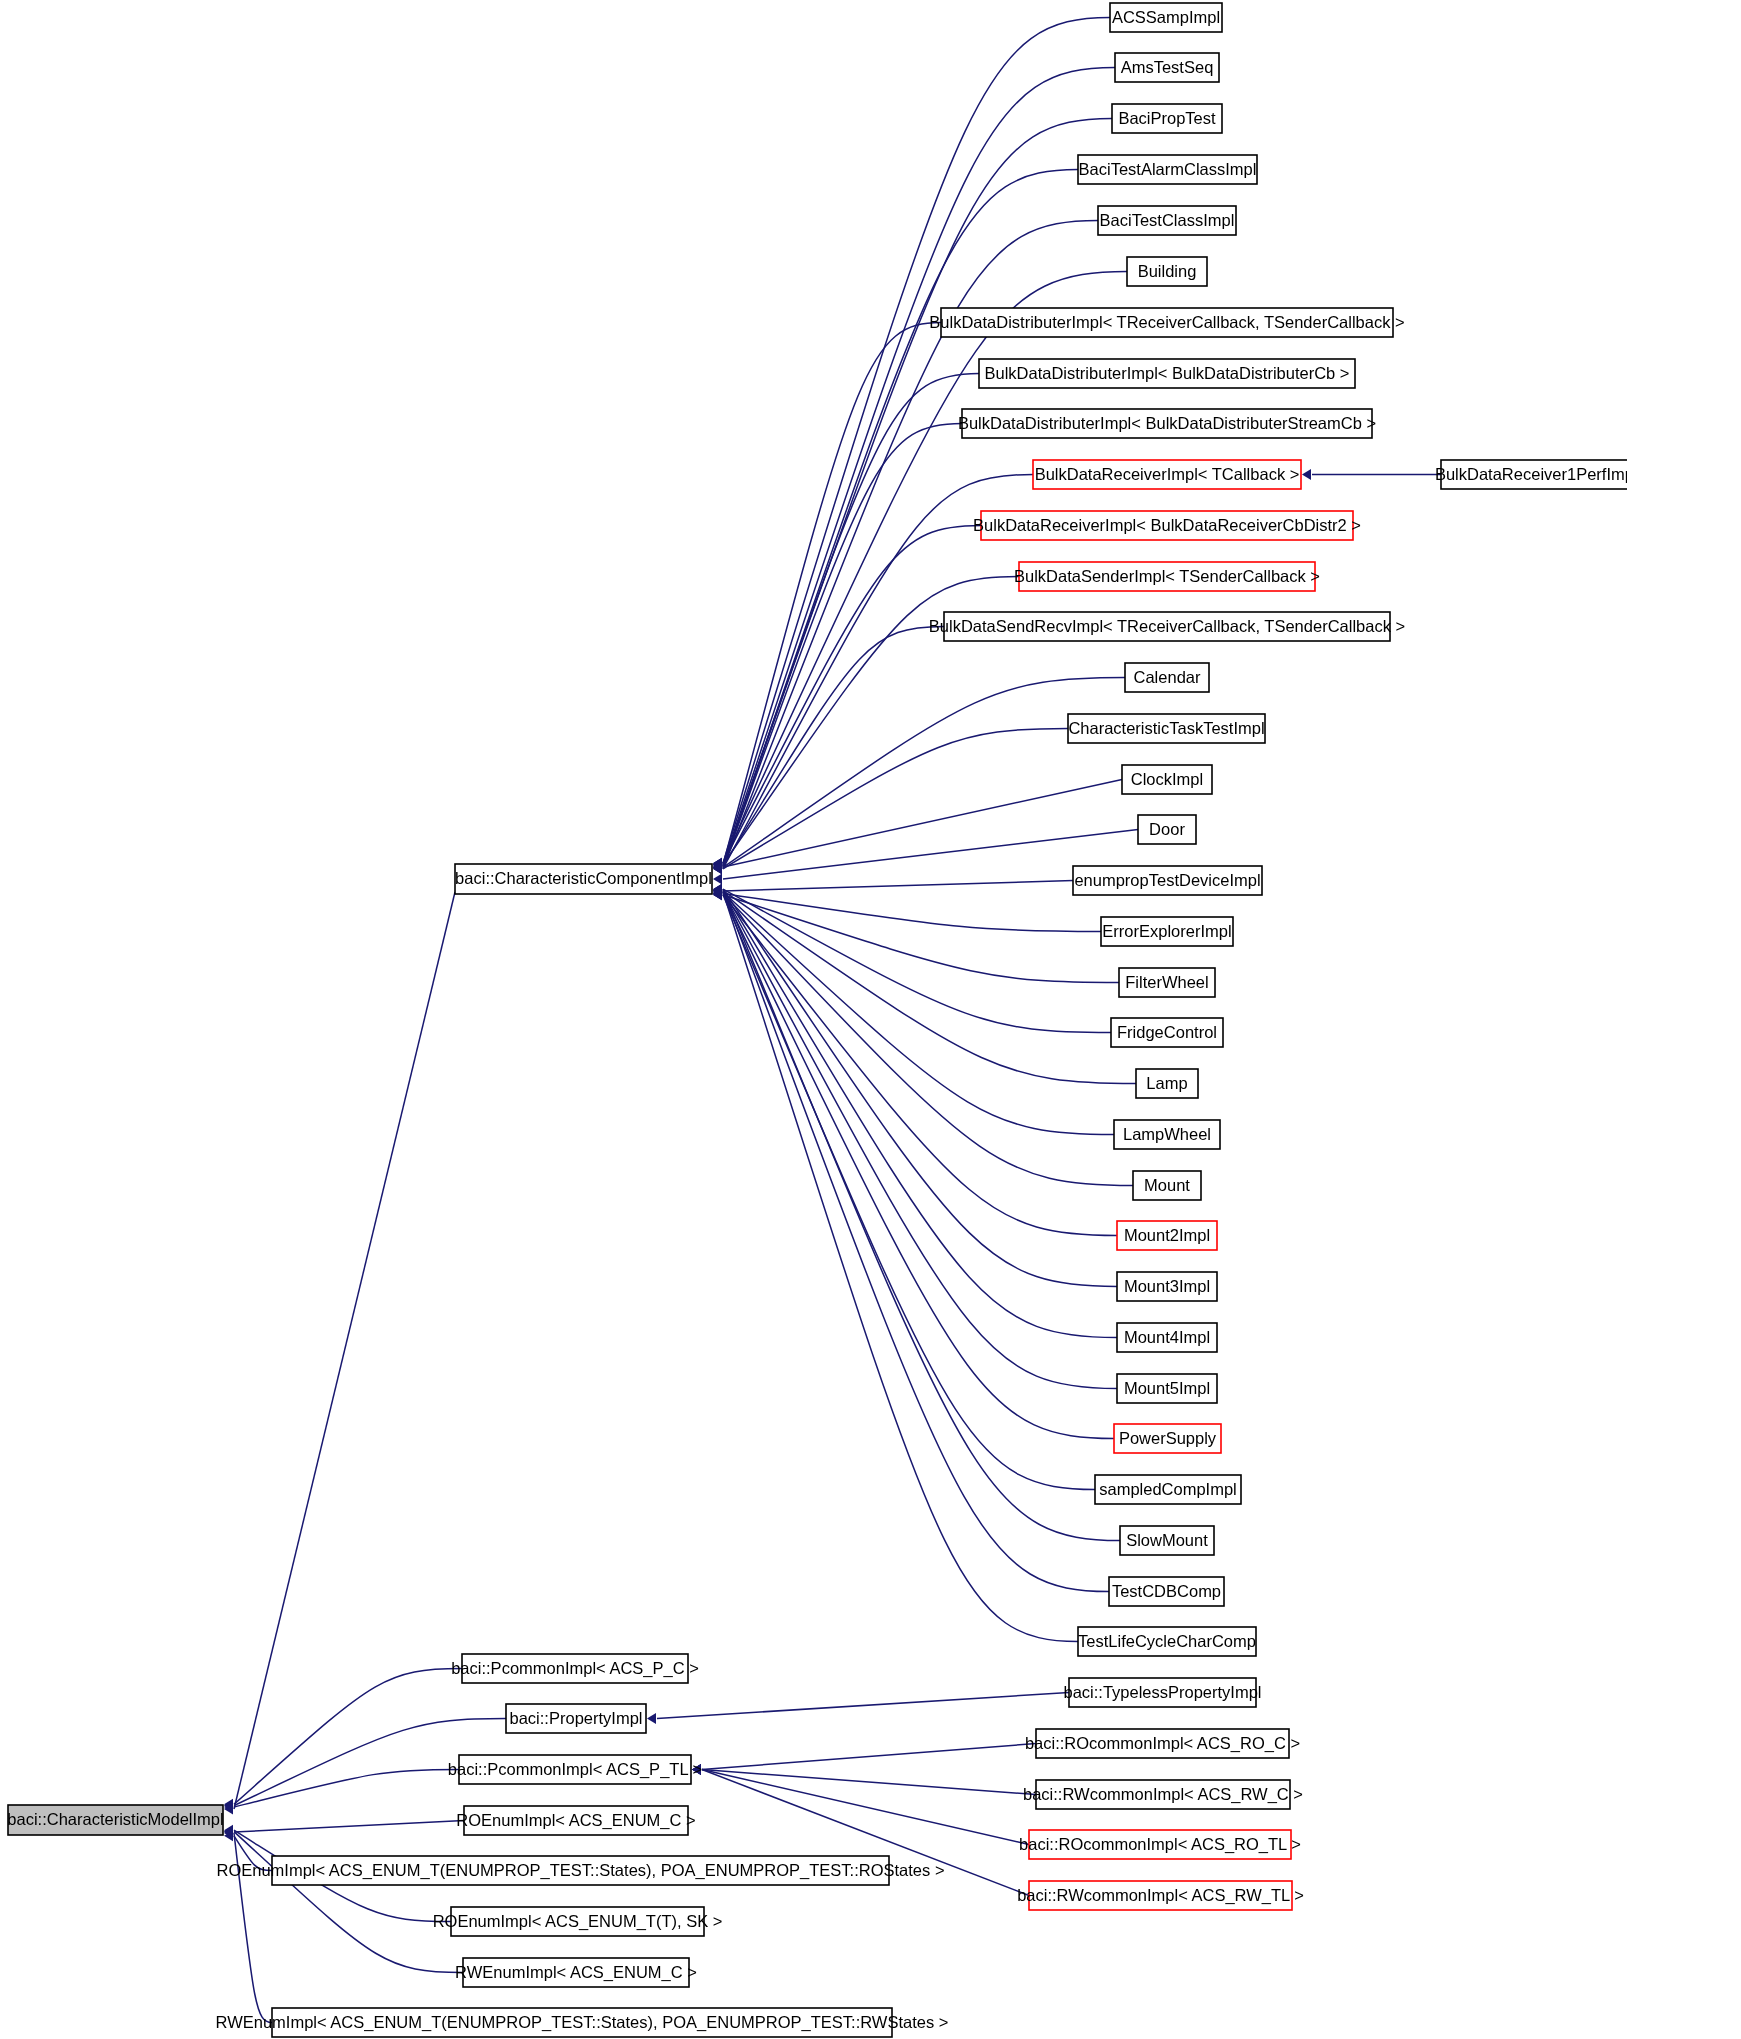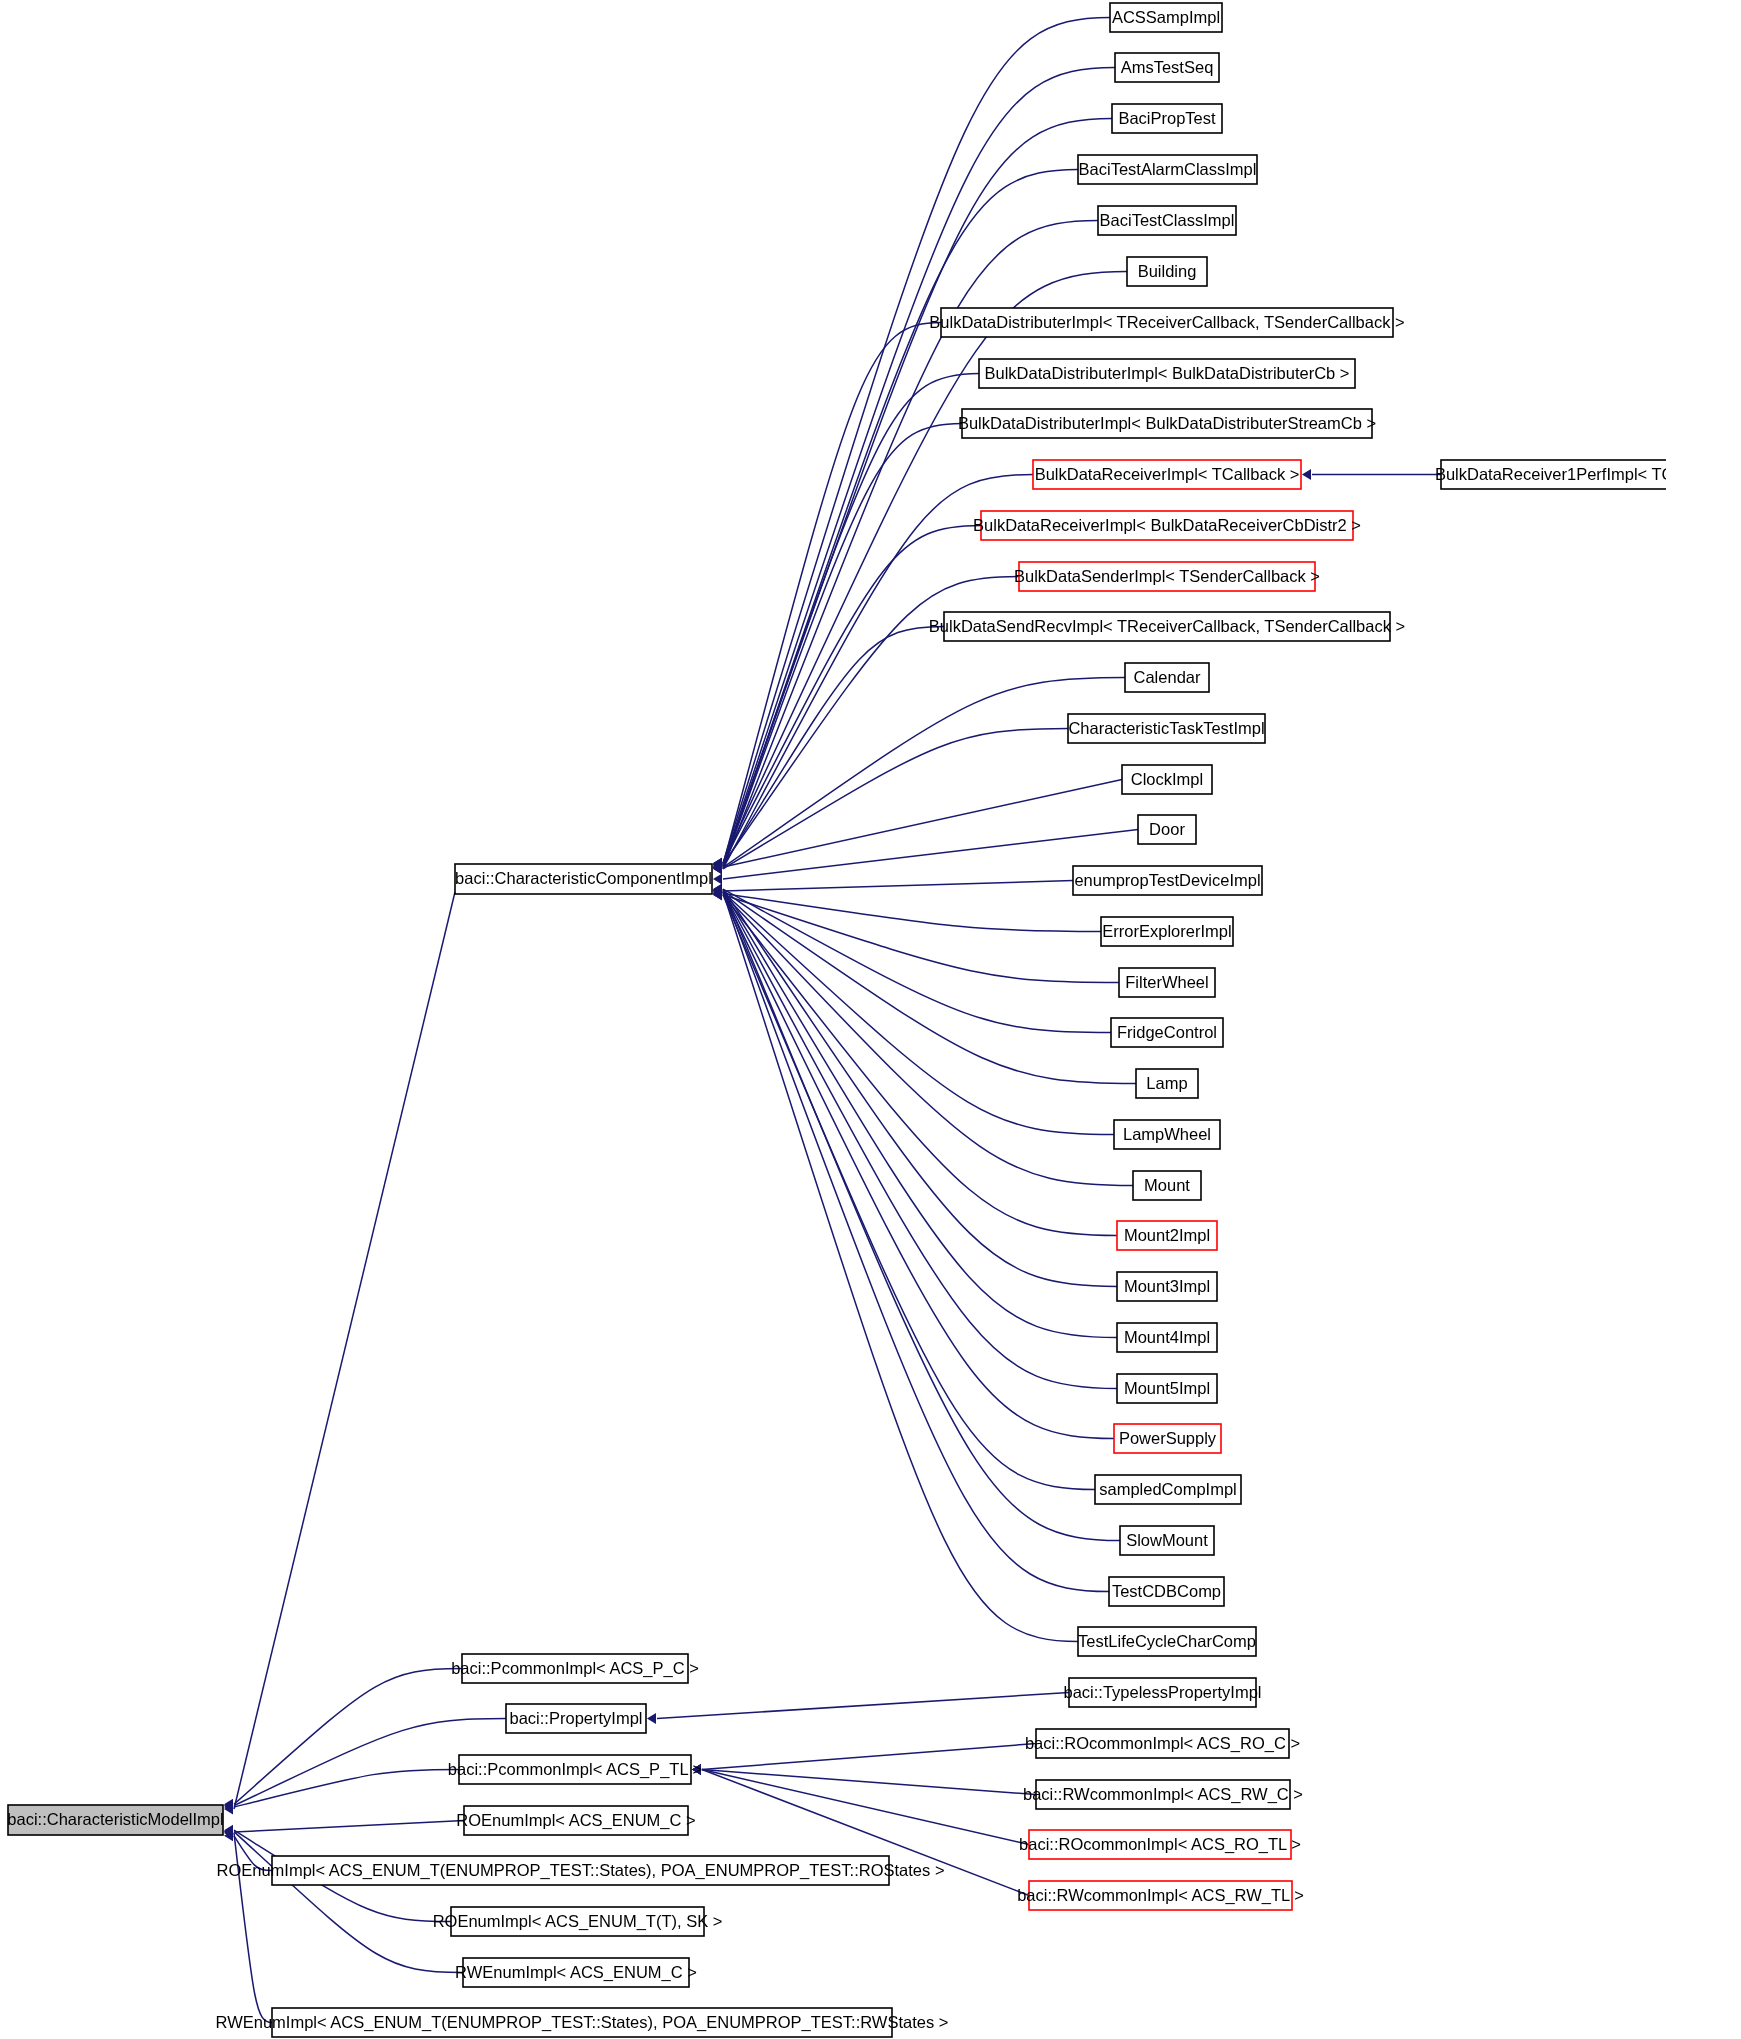--- a/index.html
+++ b/index.html
@@ -7,21 +7,20 @@
     padding: 0;
     background: #ffffff;
   }
   #diagram-root {
     position: relative;
     width: 1627px;
     height: 2039px;
     background: #ffffff;
     font-family: "Liberation Sans", sans-serif;
     overflow: hidden;
-    padding-left: 39px;
   }
   #graph-svg {
     position: absolute;
     left: 0;
     top: 0;
     width: 1741px;
     height: 2039px;
   }
   .node-rect {
     fill: #ffffff;

